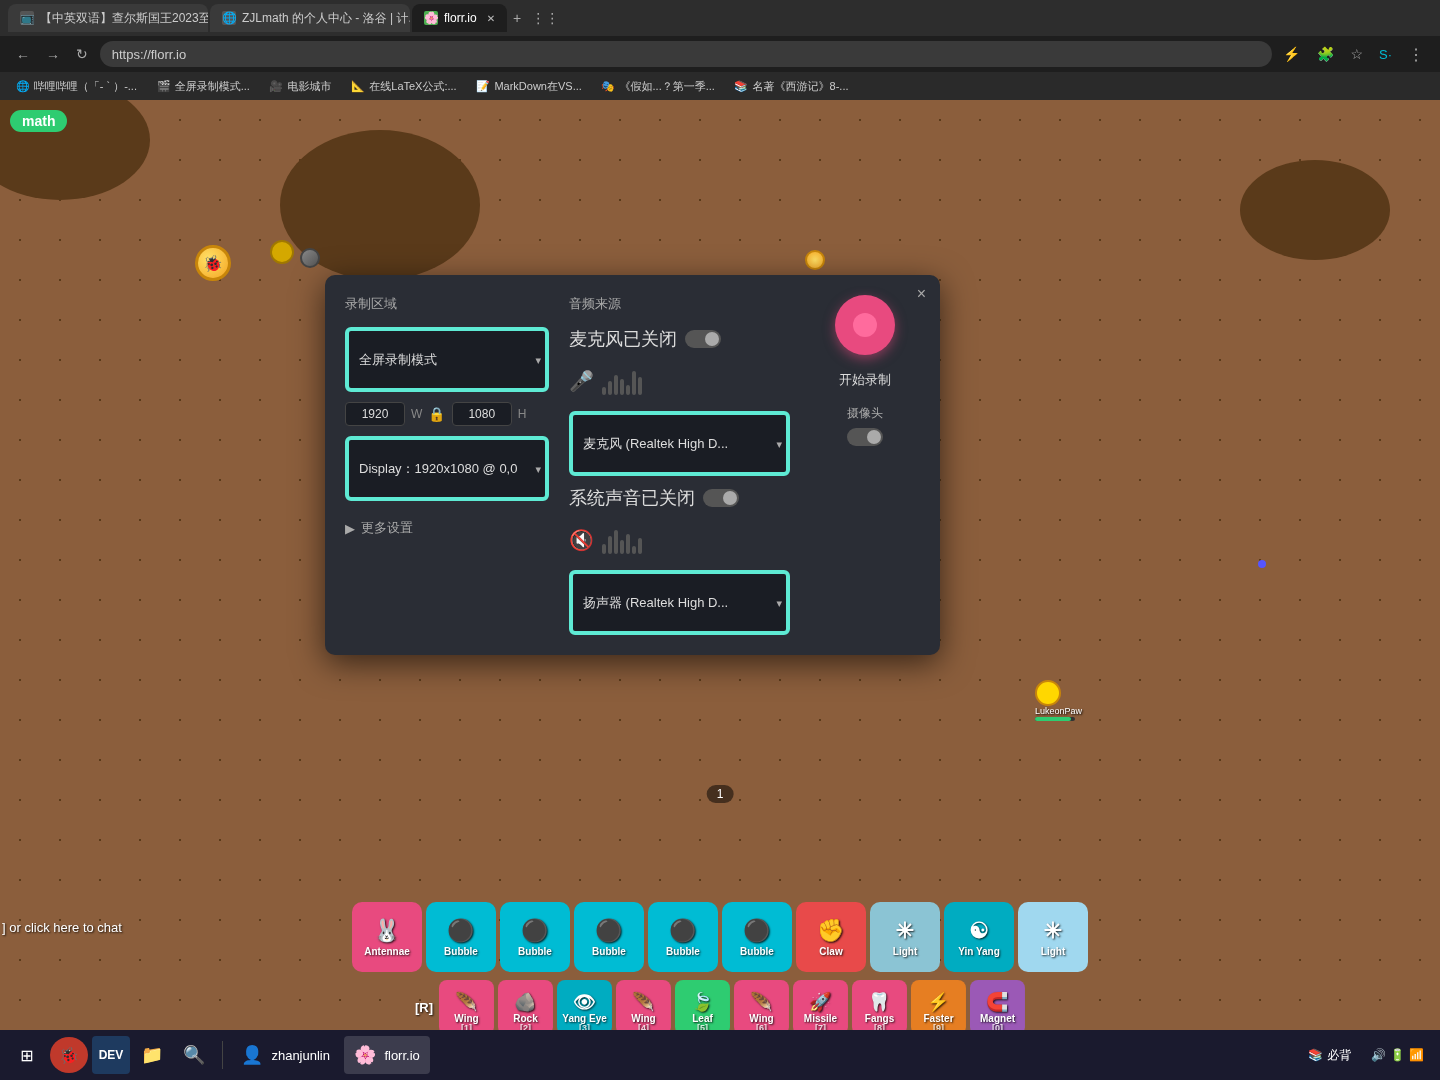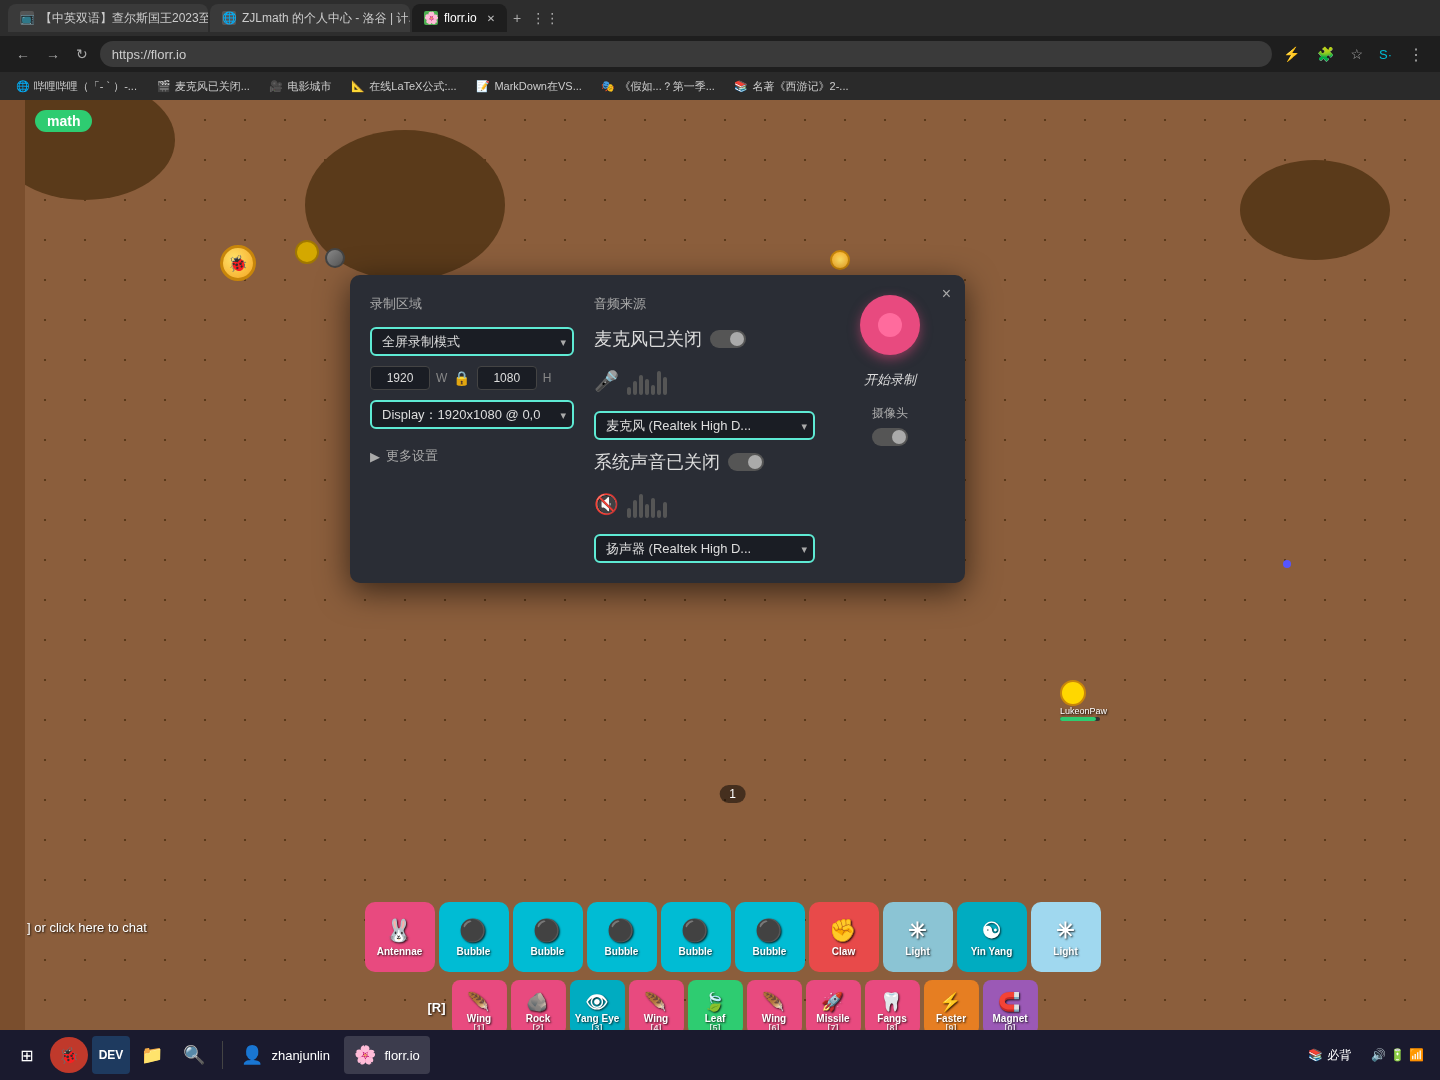--- a/index.html
+++ b/index.html
@@ -108,21 +108,20 @@
       border-radius: 3px;
     }
 
     
     .game-area {
       position: absolute;
       top: 100px;
       left: 0; right: 0; bottom: 0;
       background: #3b82f6;
       overflow: hidden;
-      margin-left: 25px;
     }
 
     
     .terrain {
       position: absolute;
       top: 0; left: 0; right: 0; bottom: 0;
       background-color: #8B5E3C;
       background-image: radial-gradient(circle, #5a3a1a 1px, transparent 1px);
       background-size: 40px 40px;
     }
@@ -260,23 +259,23 @@
     .dialog-col.right { flex: 0 0 110px; align-items: center; }
 
     .section-title {
       font-size: 13px;
       color: #aaa;
       margin-bottom: 4px;
     }
     .dialog-select {
       background: #1a1d24;
       color: #ddd;
-      border: 2px solid #5eead4;
+      border: 4px solid #5eead4;
       border-radius: 6px;
-      padding: 5px 10px;
+      padding: 21px 10px;
       font-size: 13px;
       width: 100%;
       cursor: pointer;
       appearance: none;
       -webkit-appearance: none;
     }
     .select-wrapper {
       position: relative;
       width: 100%;
     }
@@ -372,21 +371,20 @@
     .record-inner {
       width: 24px;
       height: 24px;
       background: #ff6b9d;
       border-radius: 50%;
     }
     .record-label {
       font-size: 13px;
       color: #ddd;
       text-align: left;
-      font-style: italic;
     }
     .camera-row {
       display: flex;
       align-items: center;
       gap: 6px;
       font-size: 12px;
       color: #aaa;
     }
 
     .more-settings {
@@ -526,41 +524,41 @@
     <span class="browser-btn" style="font-size:16px;">⋮</span>
   </div>
 
   <div class="bookmarks-bar">
     <div class="bookmark-item">
       <span>🌐</span>
         <span>哔哩哔哩（「- ` ）-...</span>
     </div>
     <div class="bookmark-item">
       <span>🎬</span>
-        <span>麦克风已关闭...</span>
+        <span>全屏录制模式...</span>
     </div>
     <div class="bookmark-item">
       <span>🎥</span>
         <span>电影城市</span>
     </div>
     <div class="bookmark-item">
       <span>📐</span>
         <span>在线LaTeX公式:...</span>
     </div>
     <div class="bookmark-item">
       <span>📝</span>
         <span>MarkDown在VS...</span>
     </div>
     <div class="bookmark-item">
       <span>🎭</span>
         <span>《假如...？第一季...</span>
     </div>
     <div class="bookmark-item">
       <span>📚</span>
-        <span>名著《西游记》2-...</span>
+        <span>名著《西游记》8-...</span>
     </div>
   </div>
 </div>
 
 <div class="game-area">
   <div class="terrain"></div>
 
   <div class="terrain-patch" style="width:180px;height:120px;top:-20px;left:-30px;"></div>
   <div class="terrain-patch" style="width:200px;height:150px;top:30px;left:280px;"></div>
   <div class="terrain-patch" style="width:150px;height:100px;top:60px;right:50px;"></div>

